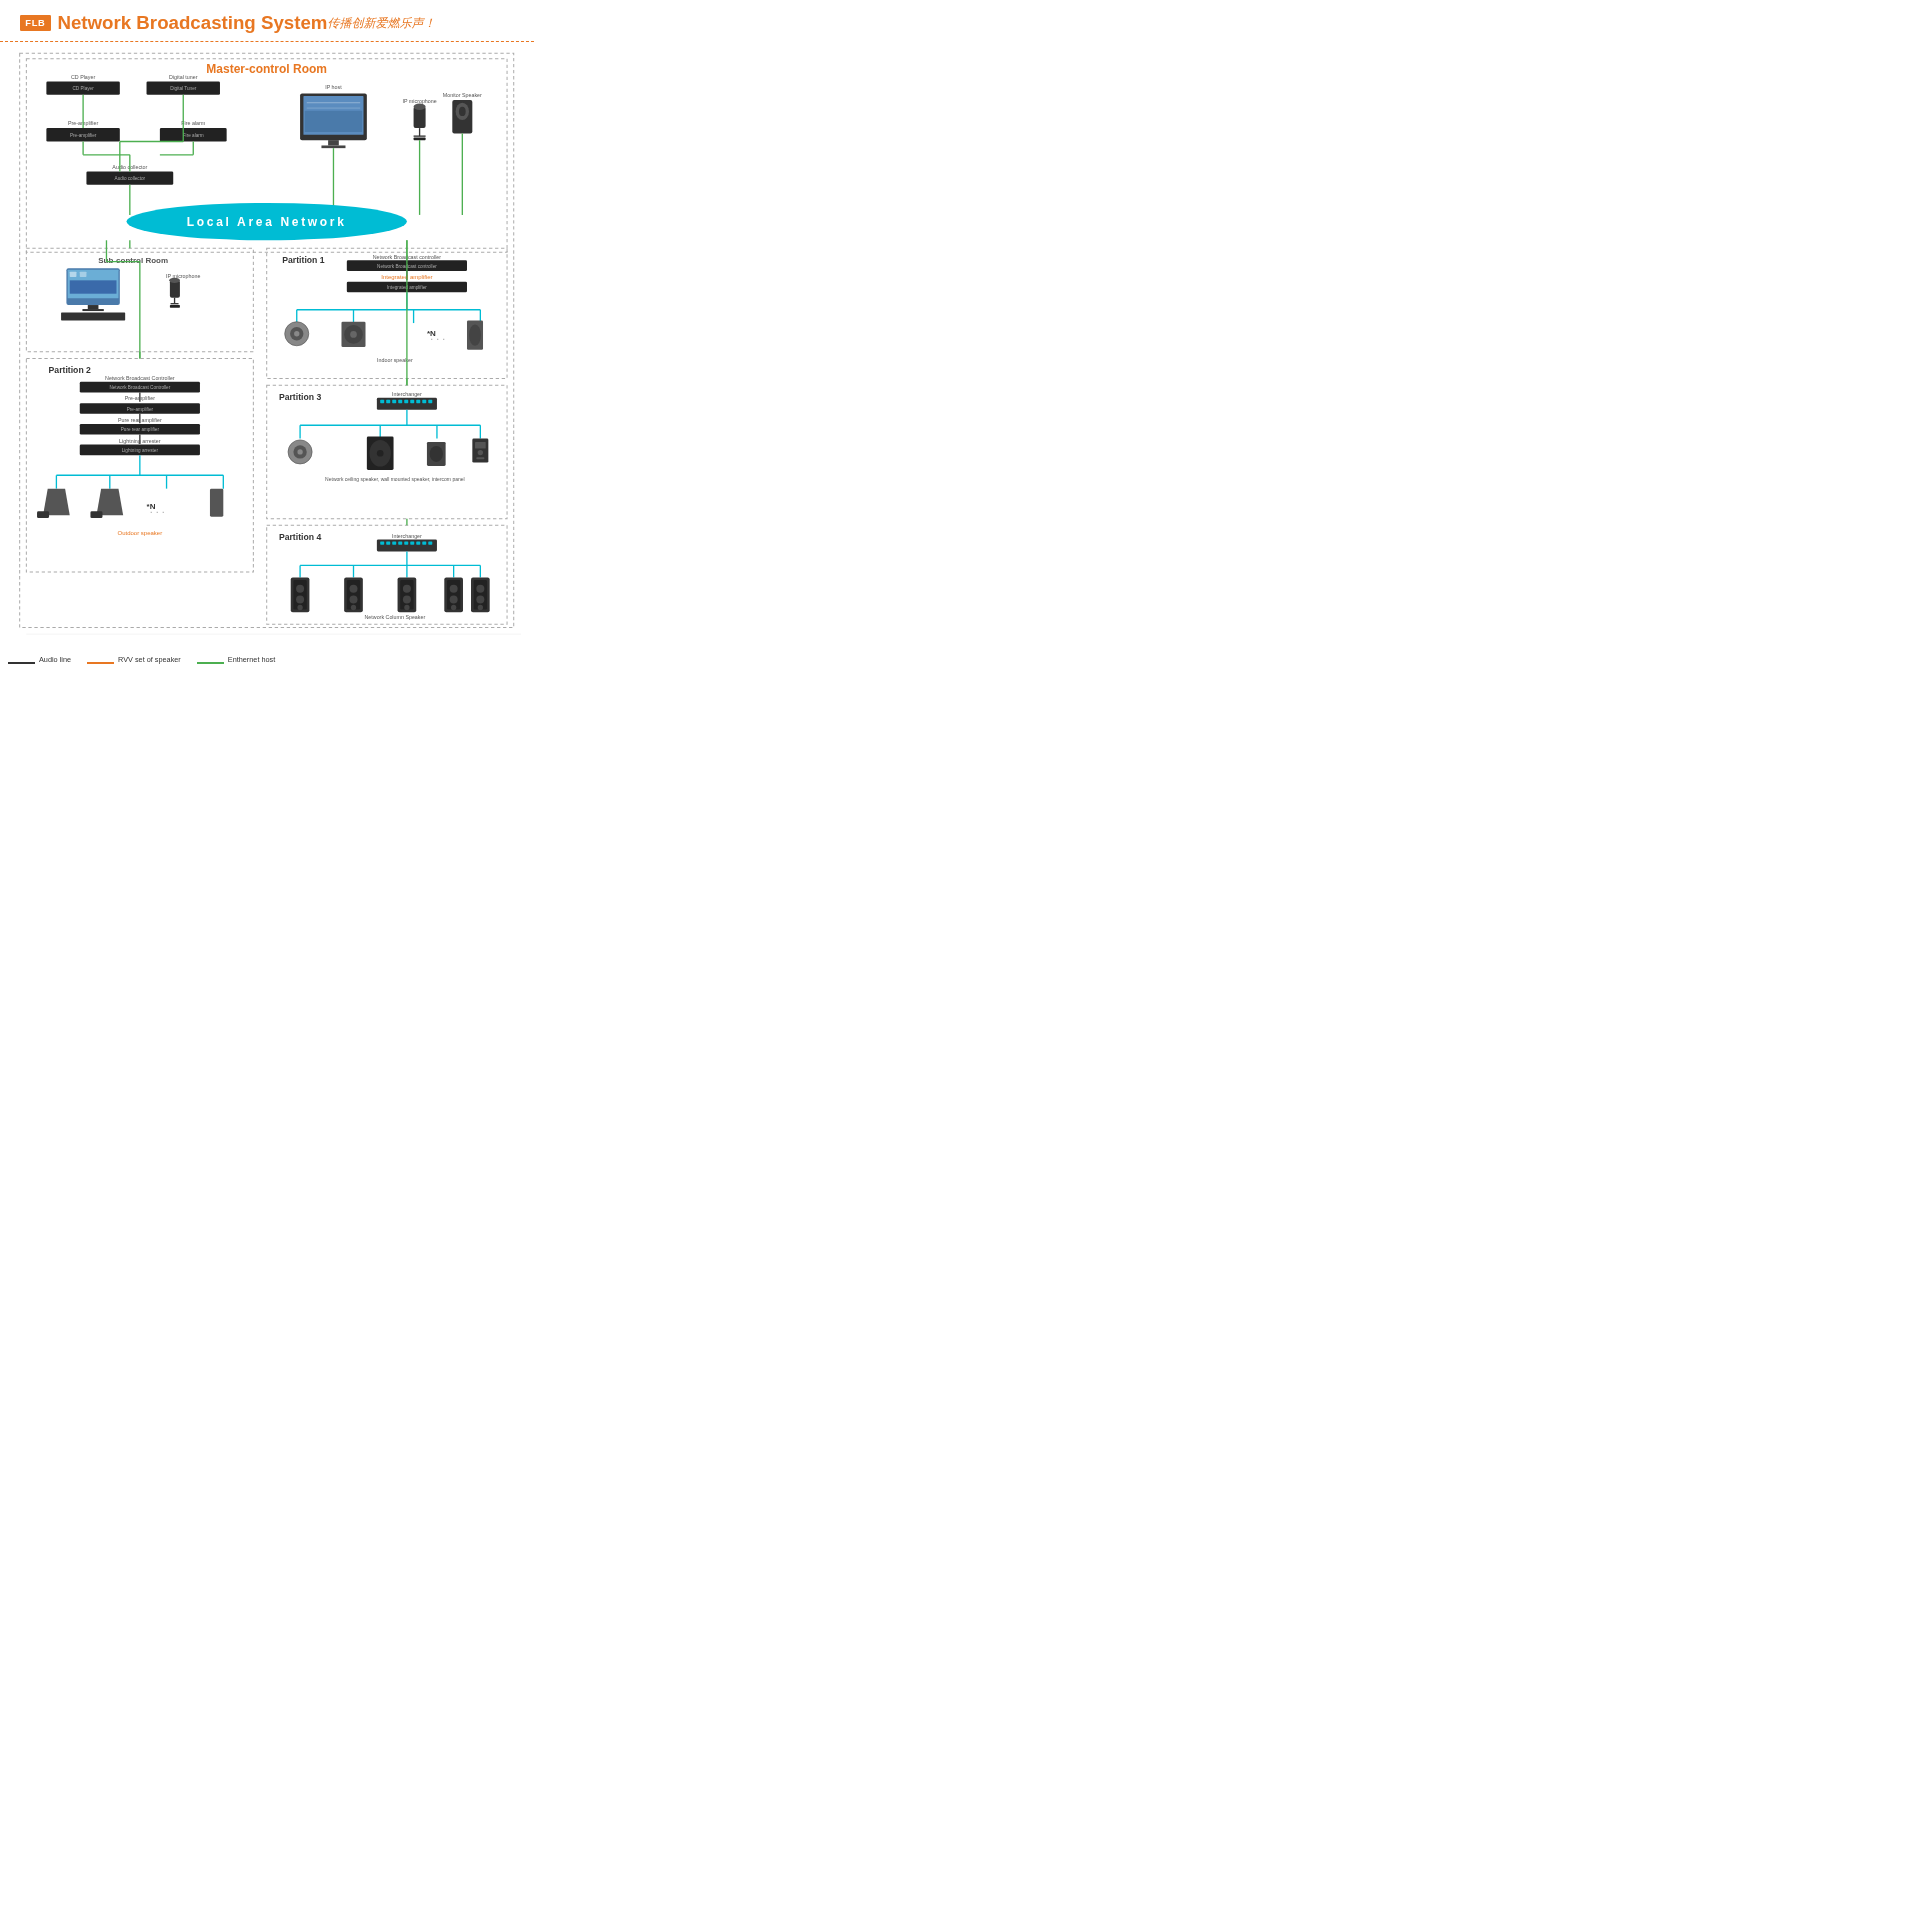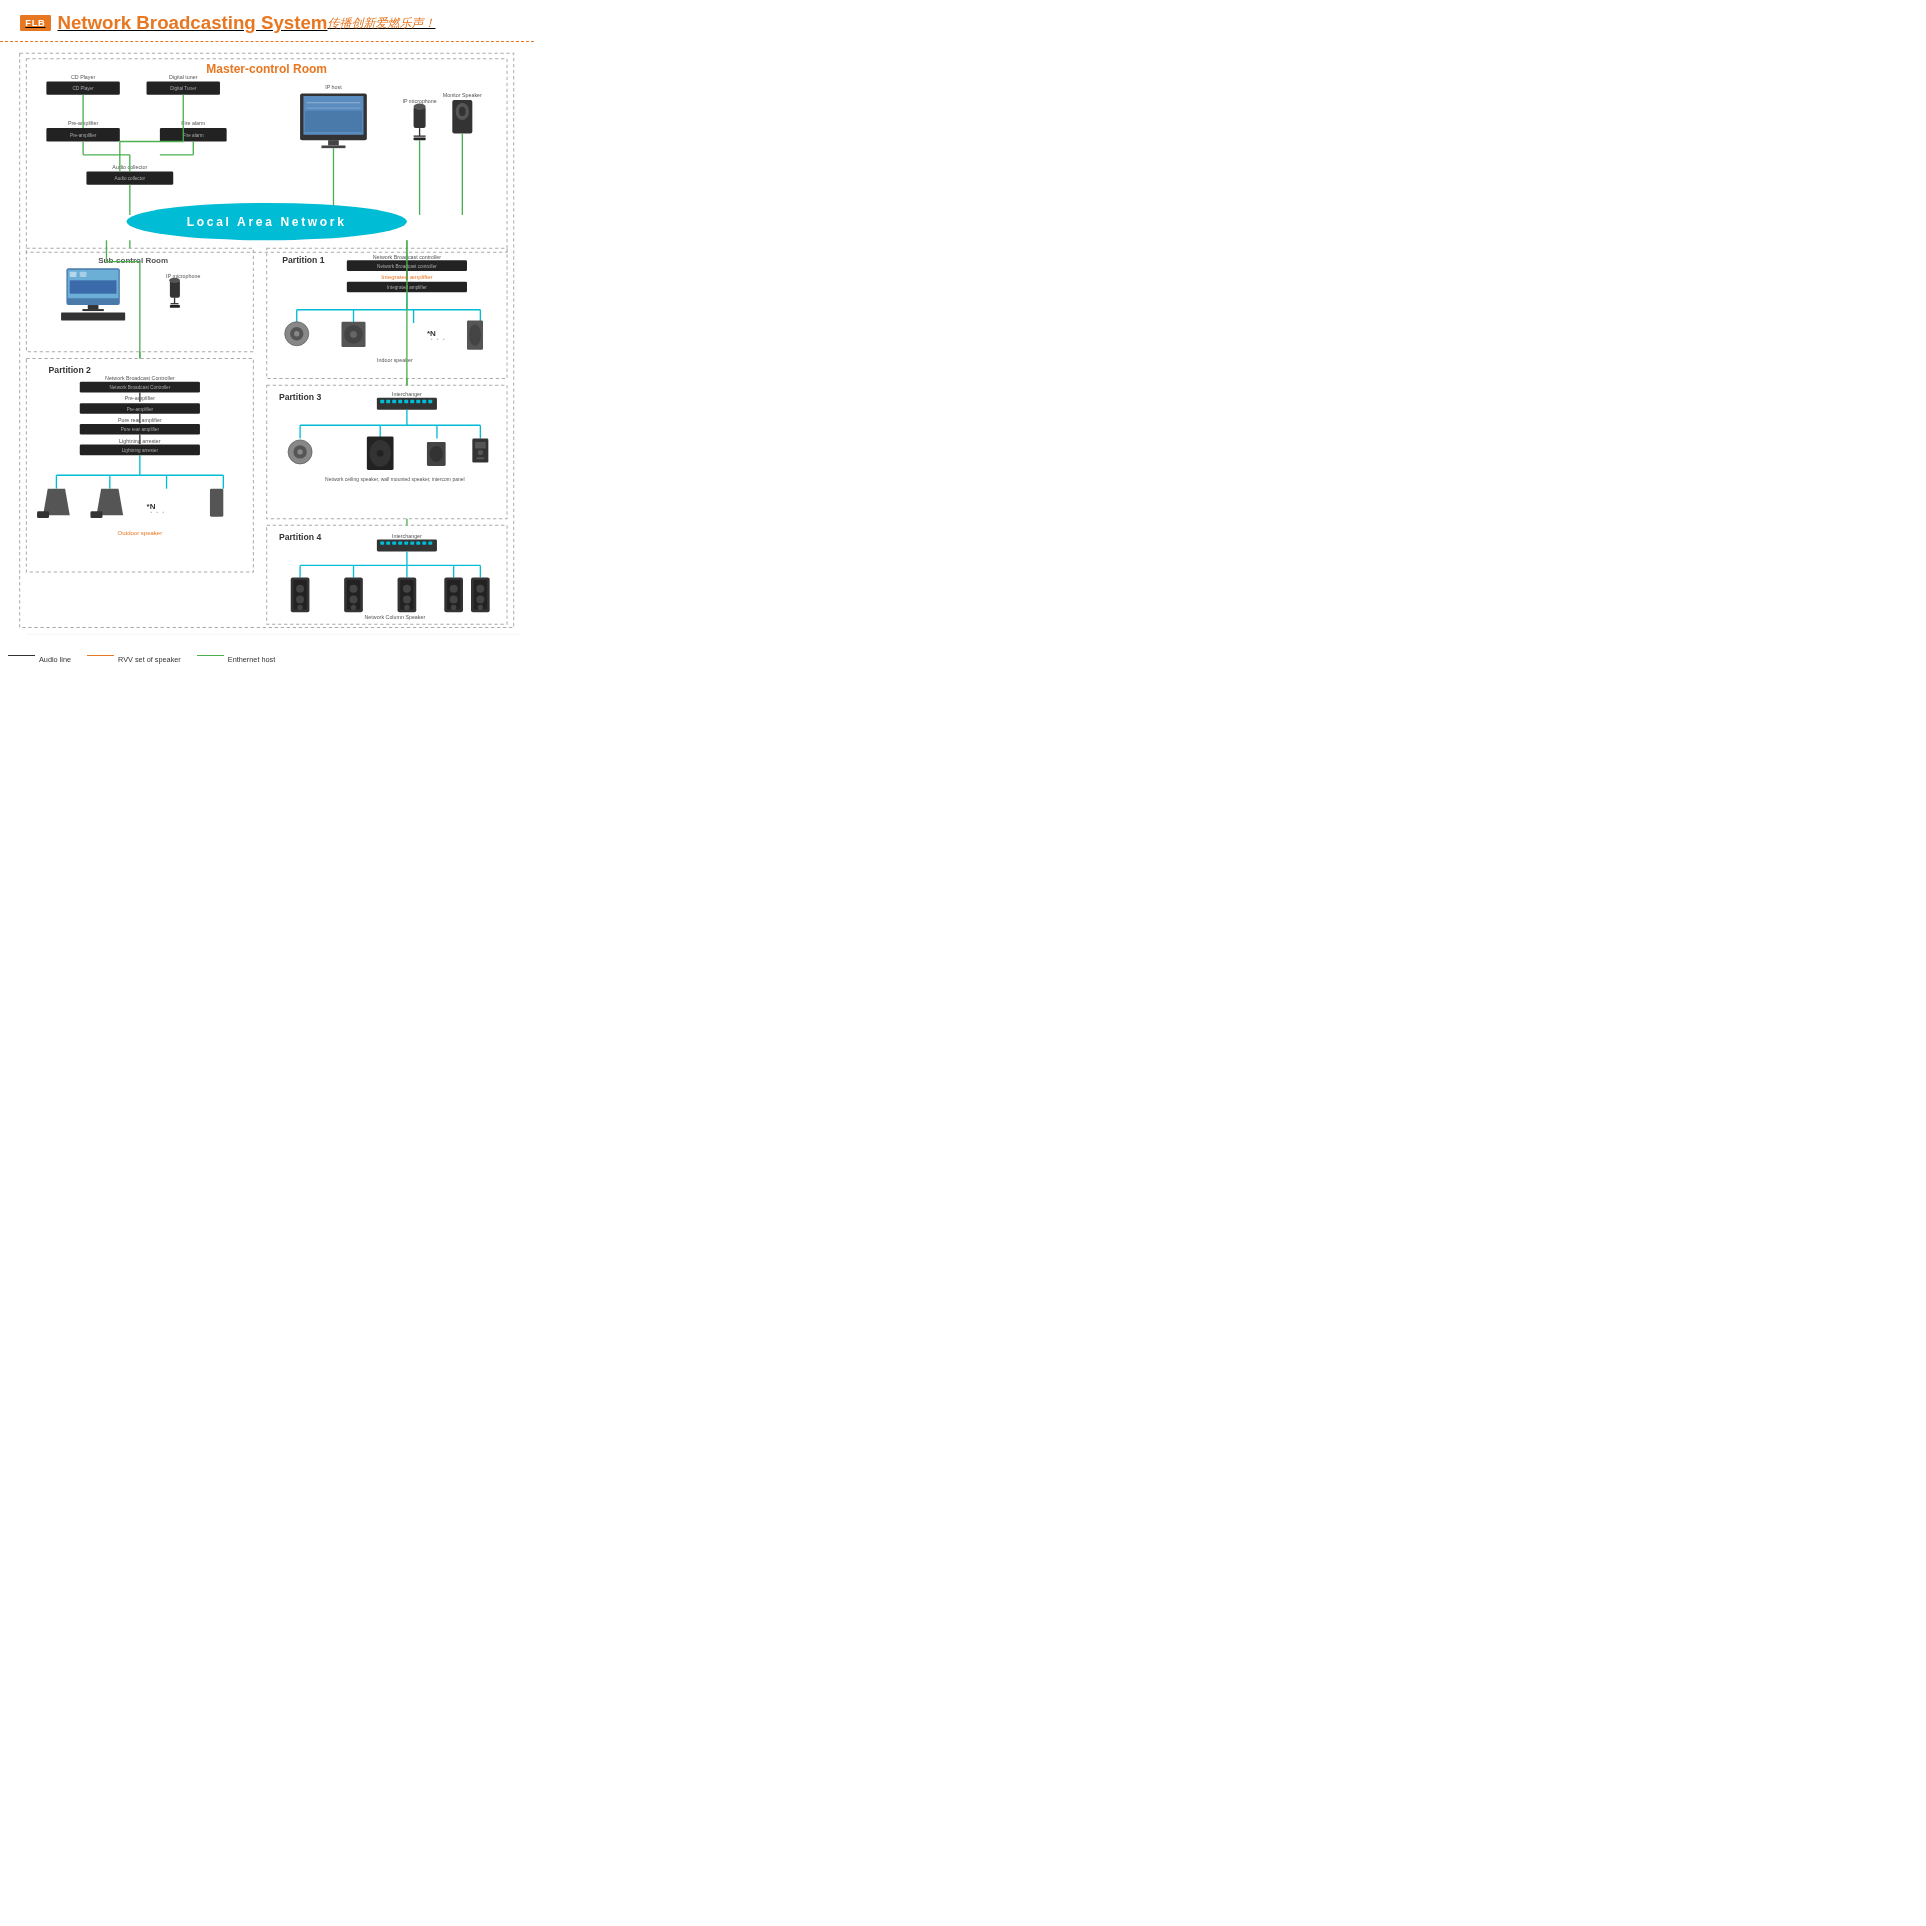--- a/index.html
+++ b/index.html
@@ -11,21 +11,20 @@
       position: relative;
     }
 
     
     .header {
       display: flex;
       align-items: center;
       padding: 12px 20px 6.7px 20px;
       border-bottom: 1.3px dashed #e87722;
       margin-bottom: 6.7px;
-      text-decoration: underline;
     }
     .flb-logo {
       background: #e87722;
       color: white;
       font-weight: bold;
       font-size: 9.3px;
       padding: 2.7px 5.3px;
       border-radius: 1.3px;
       margin-right: 6.7px;
       letter-spacing: 0.7px;
@@ -59,21 +58,21 @@
     .legend {
       display: flex;
       align-items: center;
       gap: 16px;
       padding: 5.3px 8px;
       font-size: 7.3px;
       color: #333;
     }
     .legend-item {
       display: flex;
-      align-items: flex-start;
+      align-items: flex-end;
       gap: 4px;
     }
     .legend-line {
       width: 27px;
       height: 1.3px;
     }
     .legend-line.black { background: #333; }
     .legend-line.orange { background: #e87722; }
     .legend-line.green { background: #4caf50; }
   </style>

